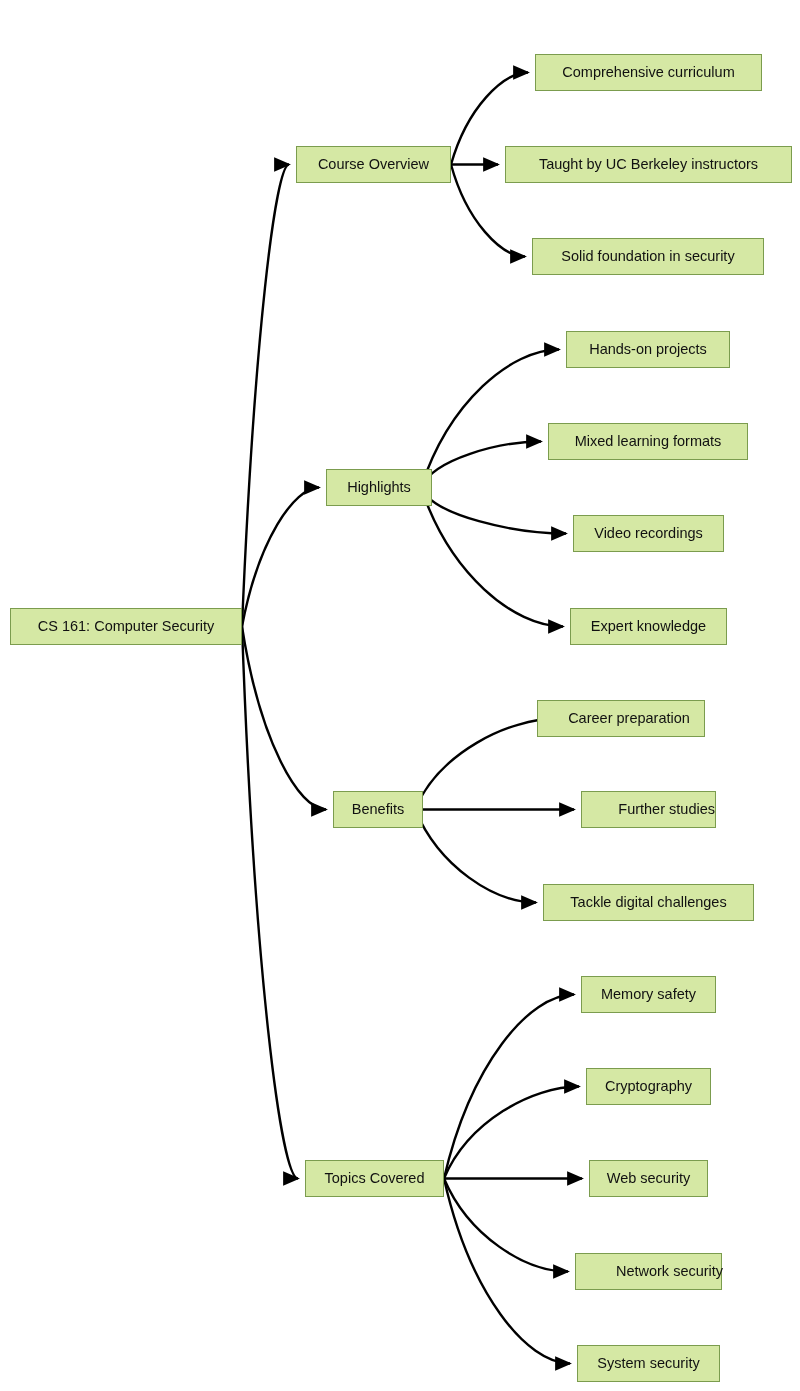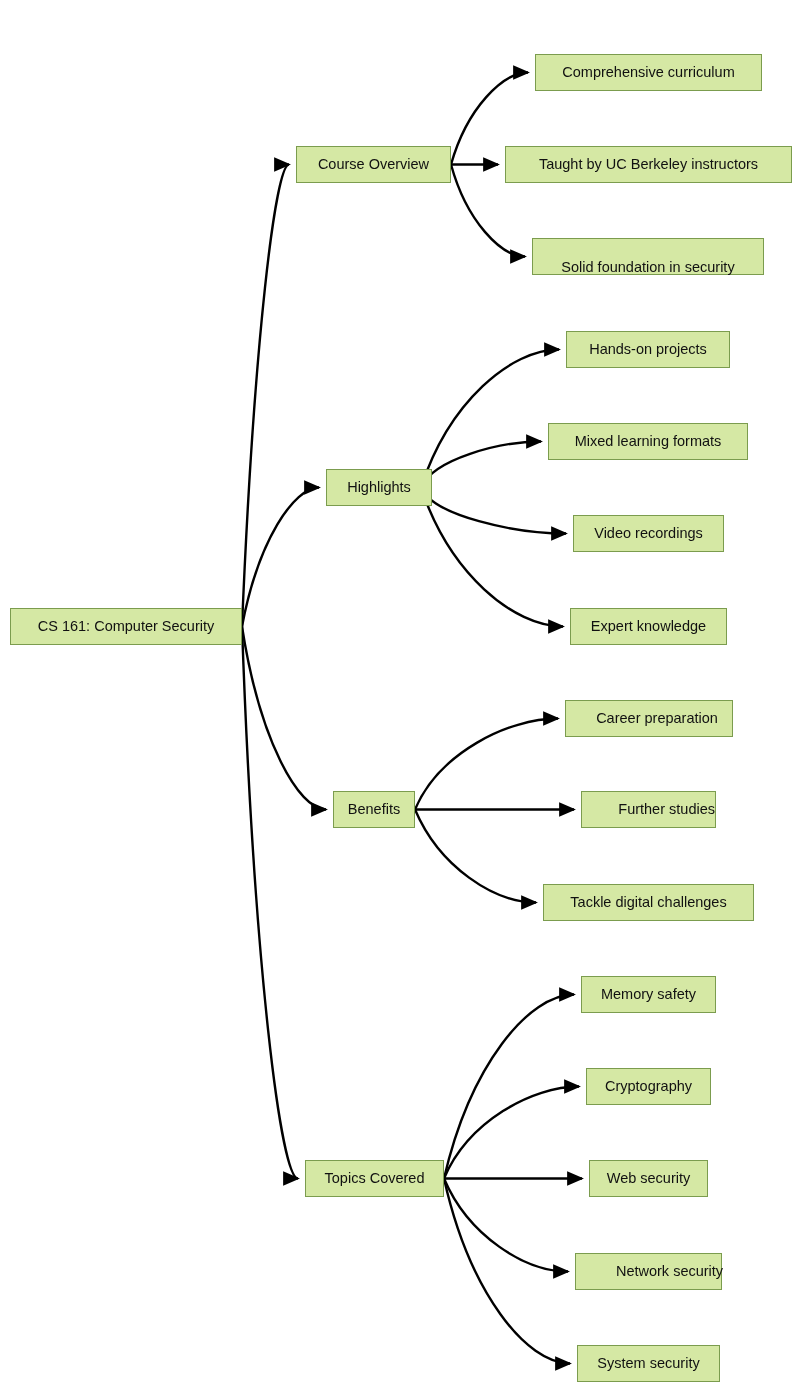--- a/index.html
+++ b/index.html
@@ -93,42 +93,42 @@
       </div>
       <div class="node" style="left: 296px; top: 146px; width: 155px; height: 37px; background: rgb(213, 232, 164); border-color: rgb(123, 156, 78);">
         <span>Course Overview</span>
       </div>
       <div class="node" style="left: 535px; top: 54px; width: 227px; height: 37px; background: rgb(213, 232, 164); border-color: rgb(123, 156, 78);">
         <span>Comprehensive curriculum</span>
       </div>
       <div class="node" style="left: 505px; top: 146px; width: 287px; height: 37px; background: rgb(213, 232, 164); border-color: rgb(123, 156, 78);">
         <span>Taught by UC Berkeley instructors</span>
       </div>
-      <div class="node" style="left: 532px; top: 238px; width: 232px; height: 37px; background: rgb(213, 232, 164); border-color: rgb(123, 156, 78); align-items: flex-end;">
+      <div class="node" style="left: 532px; top: 238px; width: 232px; height: 37px; background: rgb(213, 232, 164); border-color: rgb(123, 156, 78);">
         <span>Solid foundation in security</span>
       </div>
       <div class="node" style="left: 326px; top: 469px; width: 106px; height: 37px; background: rgb(213, 232, 164); border-color: rgb(123, 156, 78);">
         <span>Highlights</span>
       </div>
       <div class="node" style="left: 566px; top: 331px; width: 164px; height: 37px; background: rgb(213, 232, 164); border-color: rgb(123, 156, 78);">
         <span>Hands-on projects</span>
       </div>
       <div class="node" style="left: 548px; top: 423px; width: 200px; height: 37px; background: rgb(213, 232, 164); border-color: rgb(123, 156, 78);">
         <span>Mixed learning formats</span>
       </div>
       <div class="node" style="left: 573px; top: 515px; width: 151px; height: 37px; background: rgb(213, 232, 164); border-color: rgb(123, 156, 78);">
         <span>Video recordings</span>
       </div>
       <div class="node" style="left: 570px; top: 608px; width: 157px; height: 37px; background: rgb(213, 232, 164); border-color: rgb(123, 156, 78);">
         <span>Expert knowledge</span>
       </div>
-      <div class="node" style="left: 333px; top: 791px; width: 82px; height: 37px; background: rgb(213, 232, 164); border-color: rgb(123, 156, 78);">
+      <div class="node" style="left: 333px; top: 791px; width: 90px; height: 37px; background: rgb(213, 232, 164); border-color: rgb(123, 156, 78);">
         <span>Benefits</span>
       </div>
-      <div class="node" style="left: 565px; top: 700px; width: 168px; height: 37px; background: rgb(213, 232, 164); border-color: rgb(123, 156, 78); padding-left: 16px;">
+      <div class="node" style="left: 537px; top: 700px; width: 168px; height: 37px; background: rgb(213, 232, 164); border-color: rgb(123, 156, 78); padding-left: 16px;">
         <span>Career preparation</span>
       </div>
       <div class="node" style="left: 581px; top: 791px; width: 135px; height: 37px; background: rgb(213, 232, 164); border-color: rgb(123, 156, 78); justify-content: flex-end;">
         <span>Further studies</span>
       </div>
       <div class="node" style="left: 543px; top: 884px; width: 211px; height: 37px; background: rgb(213, 232, 164); border-color: rgb(123, 156, 78);">
         <span>Tackle digital challenges</span>
       </div>
       <div class="node" style="left: 305px; top: 1160px; width: 139px; height: 37px; background: rgb(213, 232, 164); border-color: rgb(123, 156, 78);">
         <span>Topics Covered</span>

